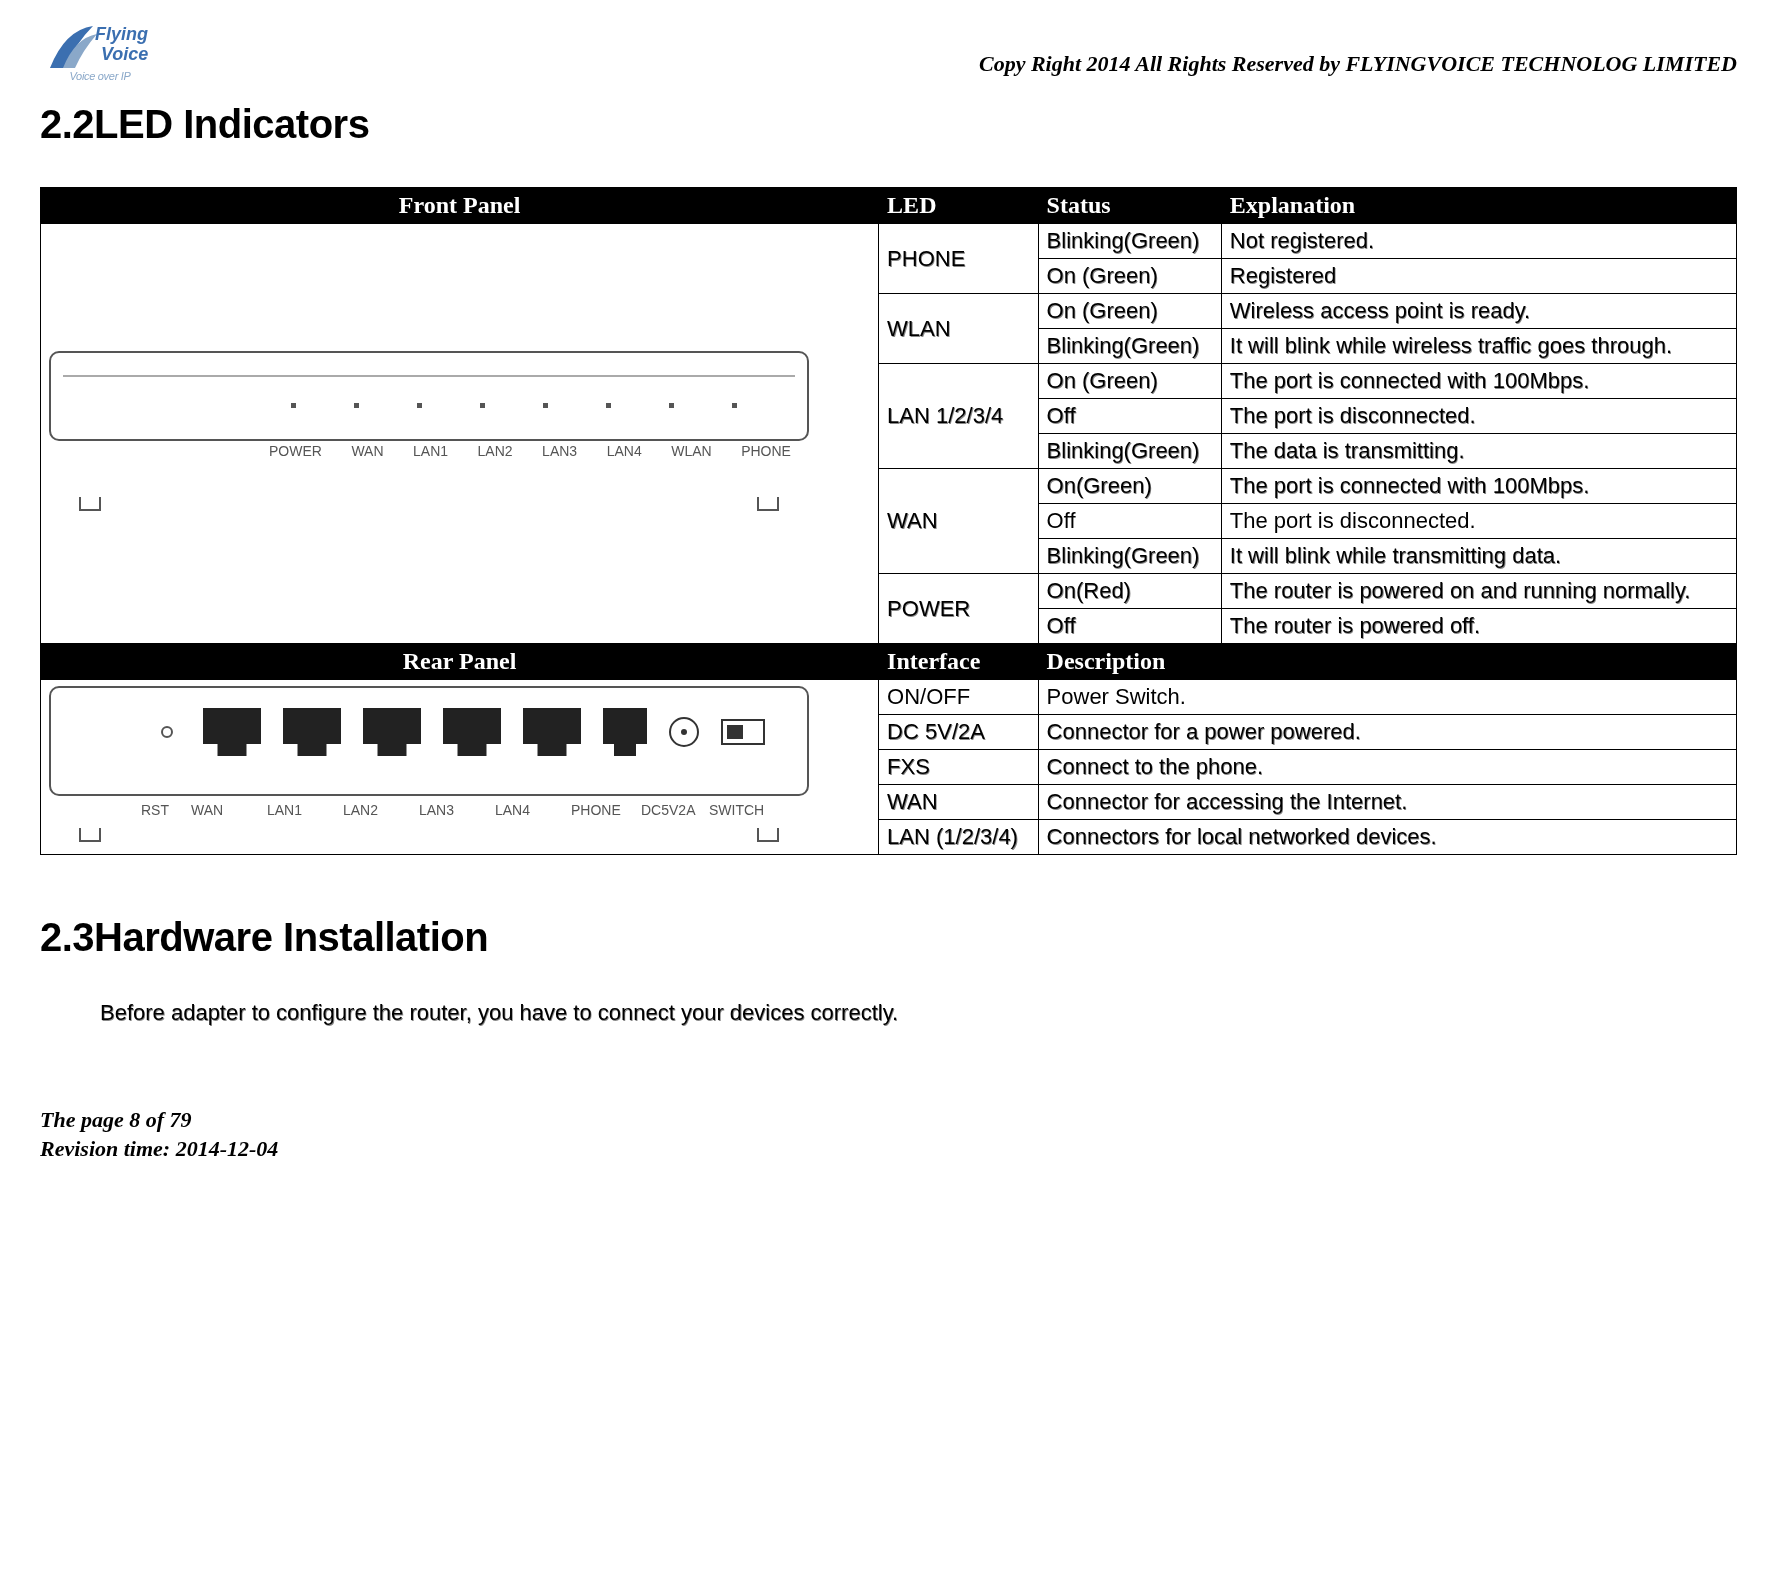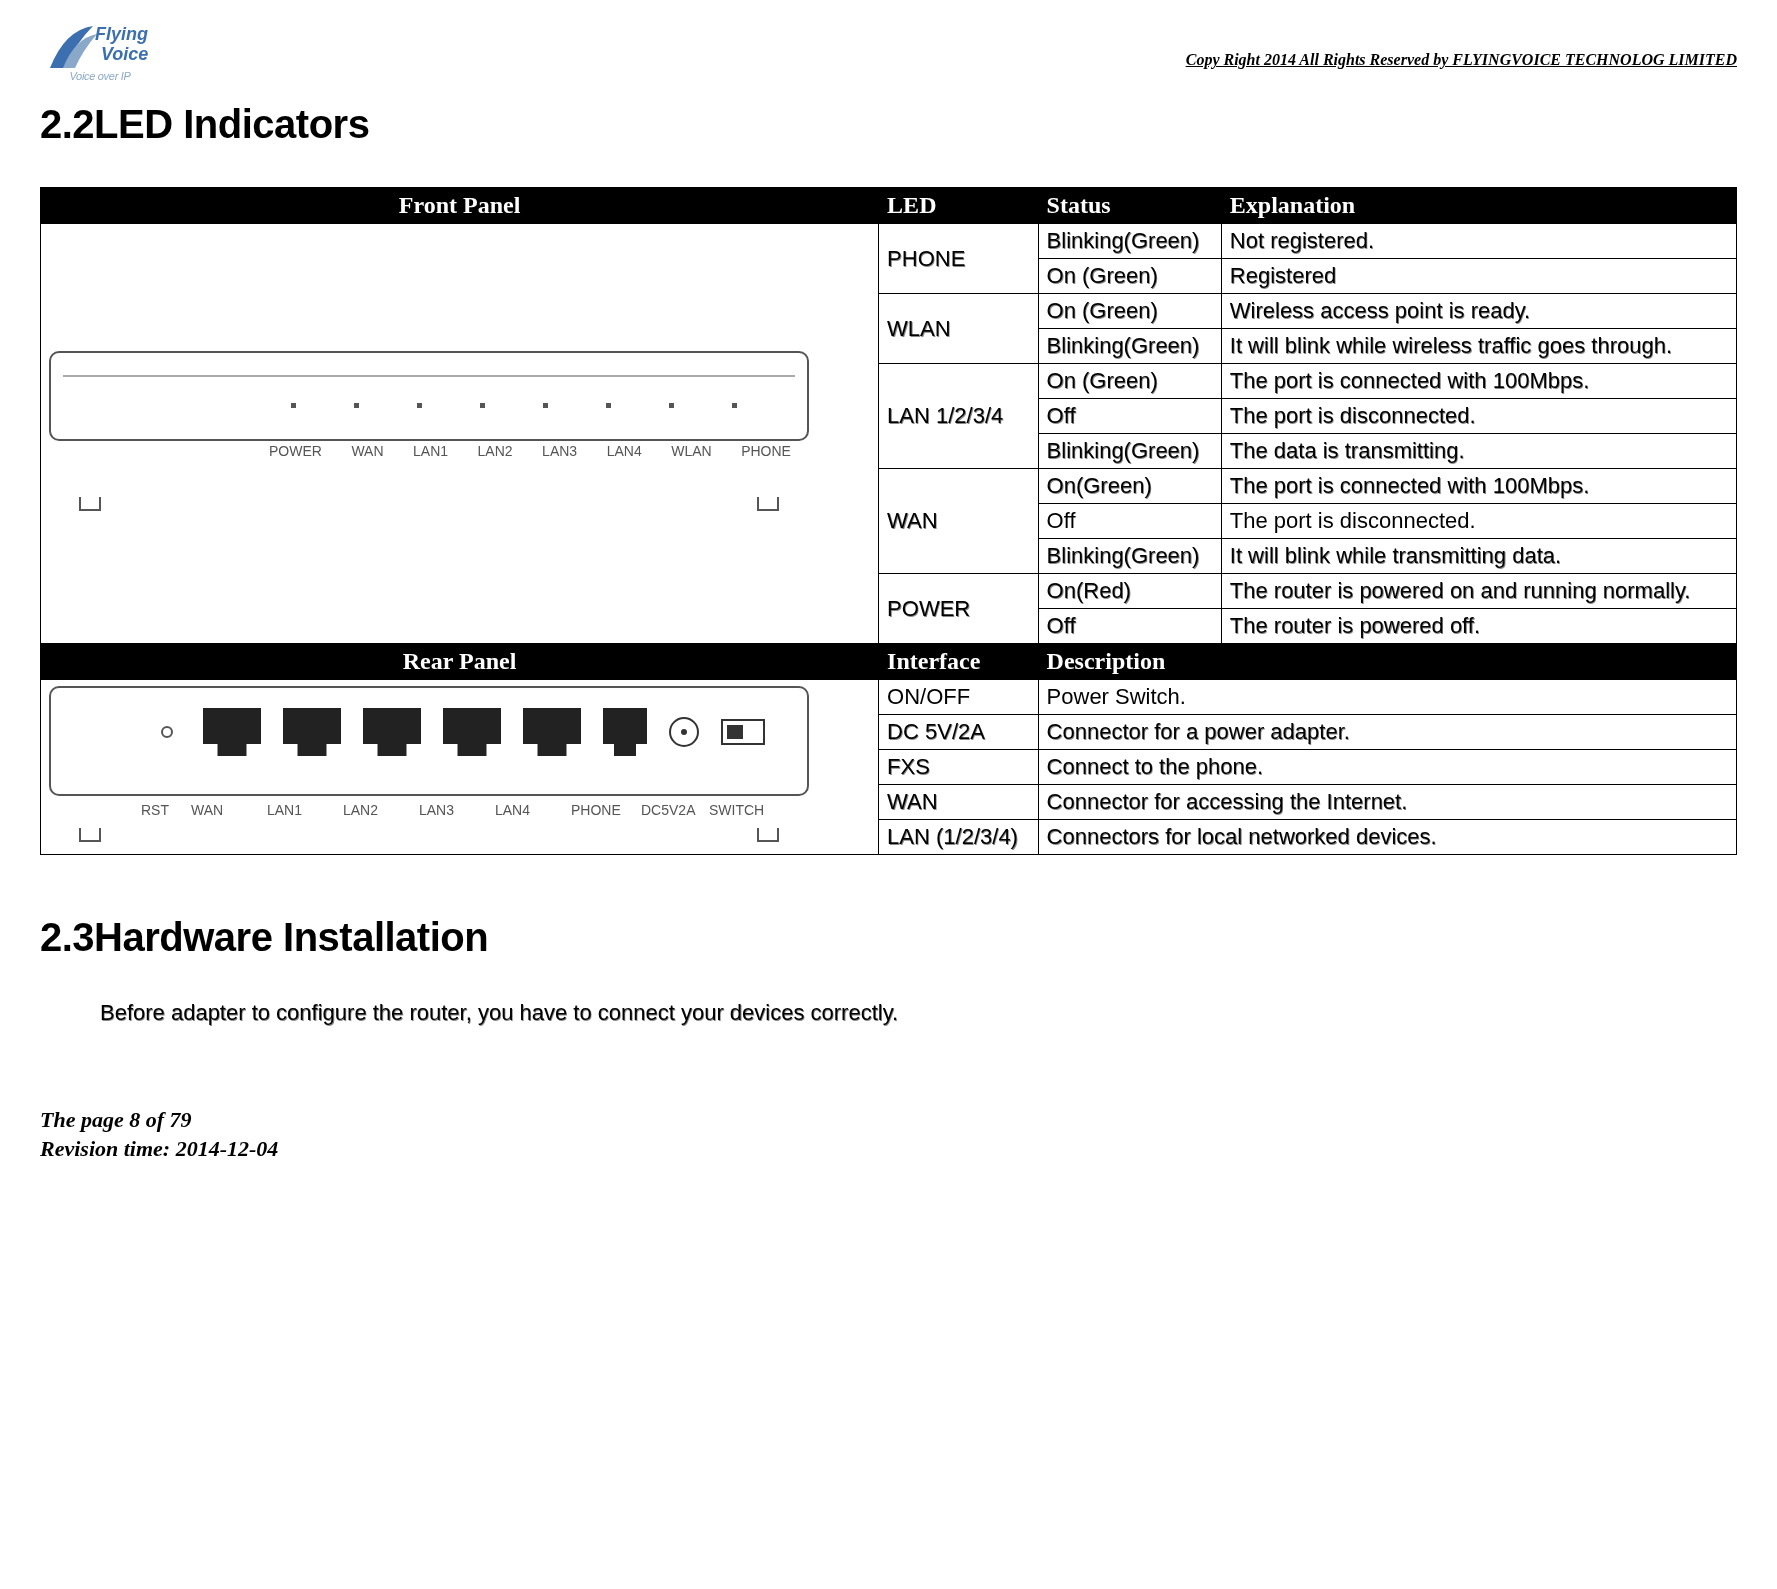--- a/index.html
+++ b/index.html
@@ -27,24 +27,23 @@
     font-family: Arial, sans-serif;
     font-size: 11px;
     color: #8aa8c9;
     font-style: italic;
     letter-spacing: -0.3px;
   }
   .copyright-block {
     text-align: left;
     font-style: italic;
     font-weight: bold;
-    font-size: 16px;
+    font-size: 22px;
     line-height: 1.3;
     margin-top: 30px;
-    text-decoration: underline;
   }
   .copyright-block .version { font-style: normal; font-weight: bold; }
   h1.section {
     font-family: Liberation Sans, sans-serif;
     font-weight: 900;
     font-size: 40px;
     letter-spacing: -0.5px;
     margin: 20px 0 40px 0;
   }
   table.main {
@@ -345,21 +344,21 @@
               <span></span>
               <span></span>
             </div>
       </div>
     </td>
     <td class="led-name">ON/OFF</td>
     <td colspan="2">Power Switch.</td>
   </tr>
   <tr>
     <td class="led-name shadowed">DC 5V/2A</td>
-    <td class="shadowed" colspan="2">Connector for a power adapter.</td>
+    <td class="shadowed" colspan="2">Connector for a power powered.</td>
   </tr>
   <tr>
     <td class="led-name shadowed">FXS</td>
     <td class="shadowed" colspan="2">Connect to the phone.</td>
   </tr>
   <tr>
     <td class="led-name shadowed">WAN</td>
     <td class="shadowed" colspan="2">Connector for accessing the Internet.</td>
   </tr>
   <tr>

